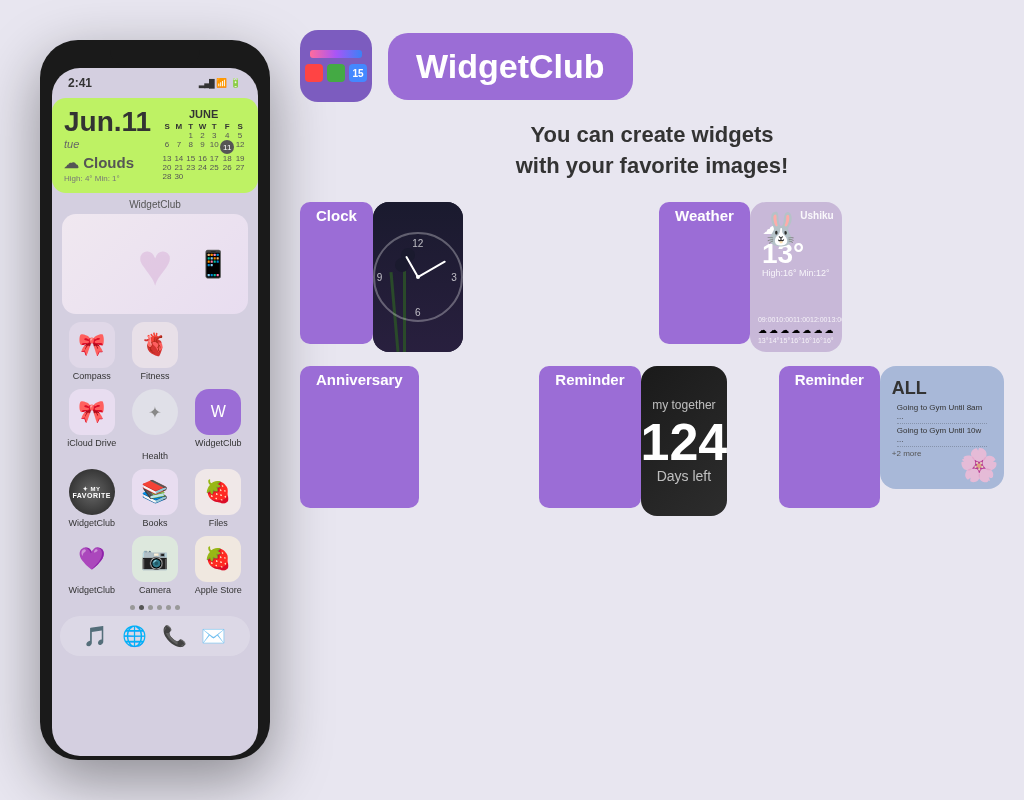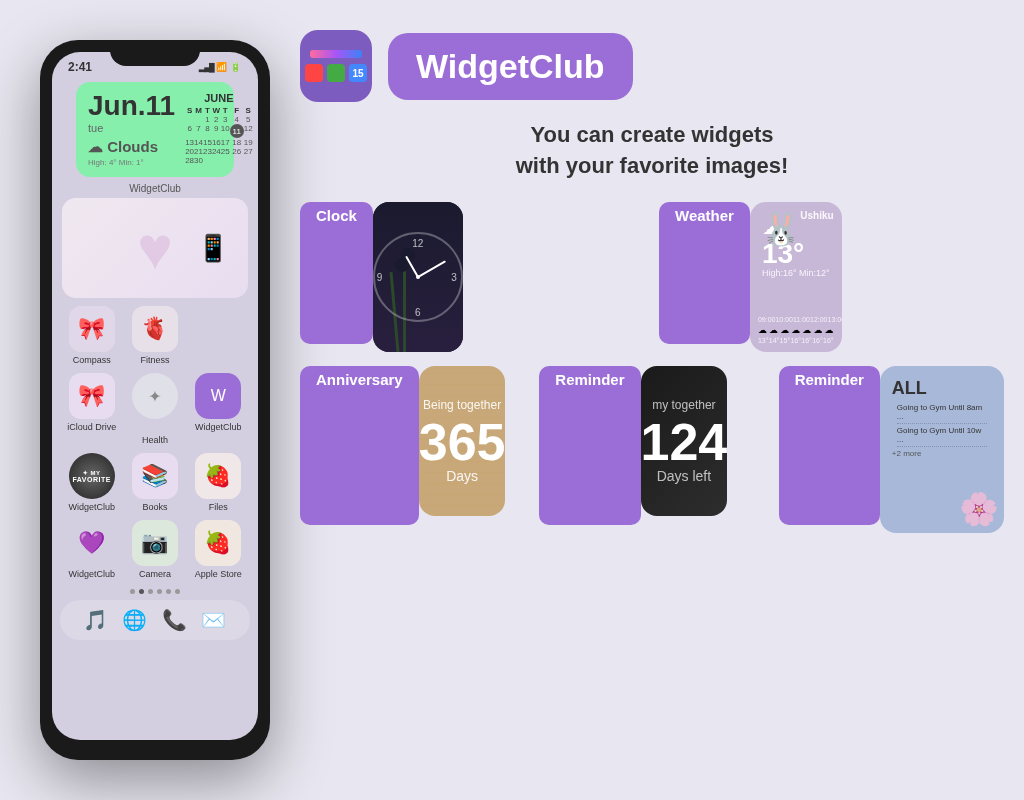--- a/index.html
+++ b/index.html
@@ -20,21 +20,21 @@
       width: 230px;
       height: 720px;
     }
 
     .phone-frame {
       width: 230px;
       height: 720px;
       background: #1a1a1a;
       border-radius: 38px;
       position: relative;
-      padding: 12px 12px;
+      padding: 28px 12px;
       box-shadow: 0 20px 60px rgba(0,0,0,0.4);
     }
 
     .phone-notch {
       position: absolute;
       top: 0;
       left: 50%;
       transform: translateX(-50%);
       width: 90px;
       height: 26px;
@@ -64,22 +64,22 @@
 
     .status-icons {
       display: flex;
       gap: 3px;
       align-items: center;
       font-size: 9px;
     }
 
     
     .calendar-widget {
-      margin: 4px 24px 6px;
-      background: #86efac;
+      margin: 4px 0 6px;
+      background: #bef264;
       border-radius: 14px;
       padding: 10px 12px;
       display: flex;
       gap: 10px;
     }
 
     .cal-left {
       flex: 0 0 auto;
     }
 
@@ -87,20 +87,21 @@
       font-size: 28px;
       font-weight: 700;
       color: #333;
       line-height: 1;
     }
 
     .cal-day {
       font-size: 11px;
       color: #666;
       margin-top: 2px;
+      font-style: italic;
     }
 
     .cal-weather {
       font-size: 10px;
       color: #555;
       margin-top: 4px;
     }
 
     .cal-right {
       flex: 1;
@@ -423,21 +424,21 @@
     }
 
     .countdown-sub {
       font-size: 14px;
       color: rgba(255,255,255,0.7);
     }
 
     
     .reminder-preview {
       background: #a8b8d8;
-      height: 167px;
+      height: 123px;
       padding: 12px;
       position: relative;
       overflow: hidden;
     }
 
     .reminder-all {
       font-size: 18px;
       font-weight: 800;
       color: #333;
       margin-bottom: 4px;
@@ -727,25 +728,20 @@
           </div>
         </div>
       </div>
     </div>
   </div>
 
   <div style="display:grid;grid-template-columns:1fr 1fr 1fr;gap:14px;">
 
     <div class="widget-col">
       <span class="widget-label">Anniversary</span>
-      <div class="widget-preview anniversary-preview">
-        <div class="anniversary-text">Being together</div>
-        <div class="anniversary-number">365</div>
-        <div class="anniversary-sub">Days</div>
-      </div>
     </div>
 
     <div class="widget-col">
       <span class="widget-label">Reminder</span>
       <div class="widget-preview countdown-preview">
         <div class="countdown-label">my together</div>
         <div class="countdown-number">124</div>
         <div class="countdown-sub">Days left</div>
       </div>
     </div>

